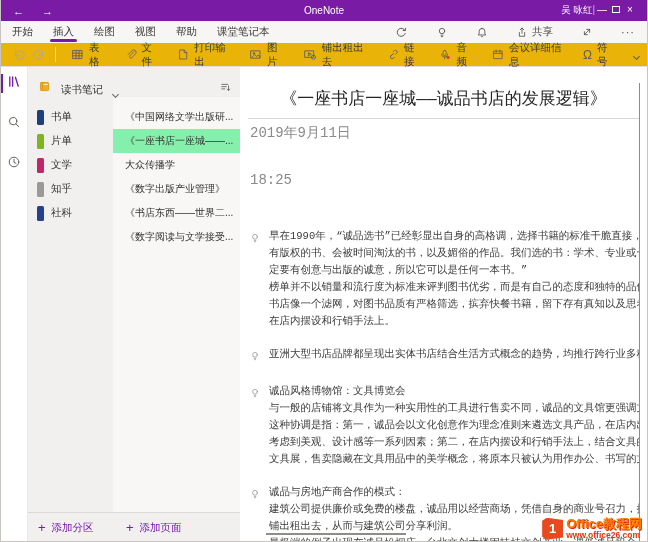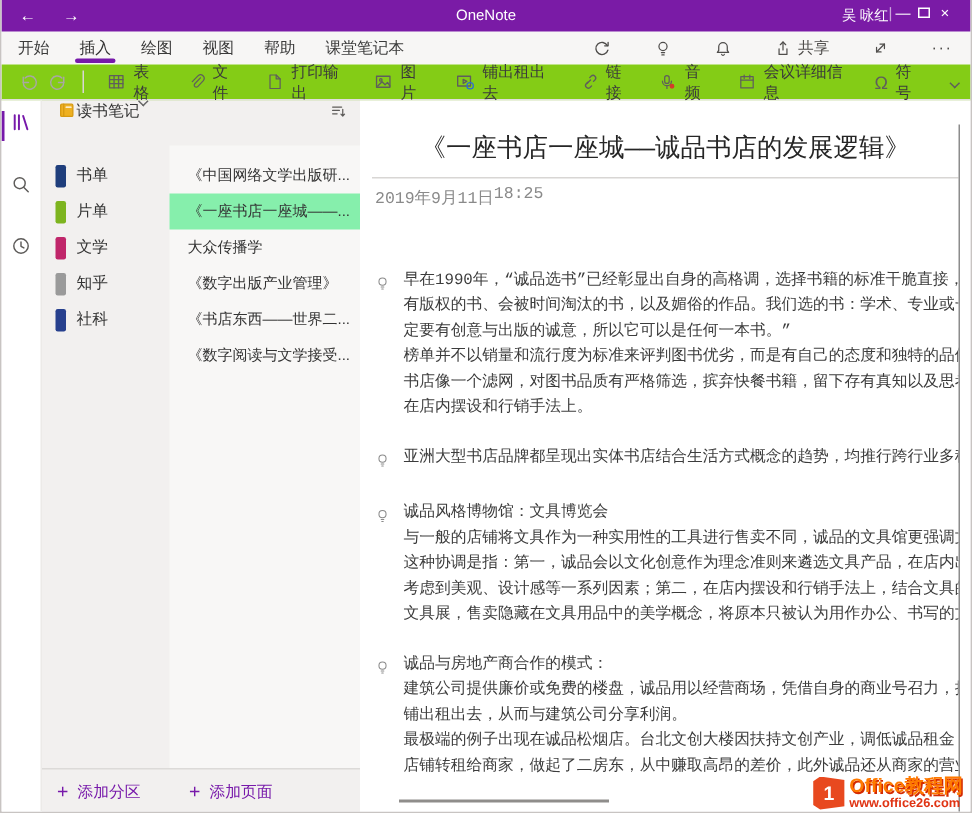--- a/index.html
+++ b/index.html
@@ -26,21 +26,21 @@
   .tab:first-child { margin-left:10px; }
   .tab.selected { color:#2f2f2f; }
   .tab.selected::after { content:""; position:absolute; left:-2px; right:-2px; bottom:1px; height:3px;
                          background:#7719aa; border-radius:2px; }
   .ribbon-right { margin-left:auto; display:flex; align-items:center; gap:28px; padding-right:12px; color:#4f4d4b; }
   .ribbon-right svg { display:block; }
   .share { display:flex; align-items:center; gap:4px; font-size:10.5px; }
   .more-dots { font-size:11px; letter-spacing:1px; color:#4f4d4b; }
 
   
-  .toolbar { height:24px; background:#84cc16; border-bottom:1px solid #e1dedc; display:flex;
+  .toolbar { height:24px; background:#eab308; border-bottom:1px solid #e1dedc; display:flex;
              align-items:center; font-size:10.5px; color:#3b3b3b; padding-left:8px; }
   .tb-icon-btn { width:22px; display:flex; justify-content:center; color:#a9a7a5; }
   .tb-sep { width:1px; height:15px; background:#d9d6d4; margin:0 6px; }
   .tb-item { display:flex; align-items:center; gap:5px; padding:0 9px; height:100%; }
   .tb-item svg { display:block; color:#5f5e5c; }
   .tb-chev { margin-left:2px; padding:0 8px; }
   .chev { width:5px; height:5px; border-right:1.3px solid #5f5e5c; border-bottom:1.3px solid #5f5e5c;
           transform:rotate(45deg); display:inline-block; margin-top:-3px; }
 
   
@@ -48,21 +48,21 @@
 
   
   .rail { width:27px; background:#fff; border-right:1px solid #eceae8; display:flex; flex-direction:column;
           align-items:center; padding-top:7px; gap:22px; }
   .rail-item { position:relative; width:100%; display:flex; justify-content:center; color:#5d5b59; }
   .rail-item.selected { color:#7719aa; }
   .rail-item.selected::before { content:""; position:absolute; left:0; top:0; bottom:0; width:2px; background:#7719aa; }
 
   
   .panel { width:212px; display:flex; flex-direction:column; background:#f2f0ef; }
-  .panel-header { height:30px; display:flex; align-items:flex-start; gap:0; padding:0 8px 0 10px; }
+  .panel-header { height:30px; display:flex; align-items:flex-end; gap:10px; padding:0 8px 0 10px; }
   .nb-label { font-size:10.5px; color:#333; }
   .panel-header .chev { border-color:#666; margin-top:-2px; }
   .sort-icon { margin-left:auto; color:#5d5b59; }
   .panel-body { flex:1; display:flex; }
   .sections-col { width:85px; padding-top:8px; }
   .pages-col { width:127px; background:#f8f7f6; padding-top:8px; }
   .section-row { height:24px; display:flex; align-items:center; gap:7px; padding-left:9px; font-size:10.5px; color:#333; }
   .section-row.selected { background:#e3e1e0; }
   .sec-tab { width:7px; height:15px; border-radius:1.5px; flex:0 0 auto; }
   .page-row { height:24px; display:flex; align-items:center; padding-left:12px; font-size:10px; color:#333;
@@ -72,21 +72,21 @@
   .add-btn { color:#7719aa; font-size:10.5px; display:flex; align-items:center; gap:6px; }
   .add-btn .plus { font-size:13px; font-weight:400; }
   .add-section { width:85px; padding-left:10px; }
   .add-page { padding-left:13px; }
 
   
   .content { flex:1; background:#fff; position:relative; overflow:hidden; }
   .note-inner { margin:0 8px;font-family:Liberation Mono, monospace; }
   .note-title { margin-top:20px; font-size:17px; color:#262626; text-align:center; white-space:nowrap;
                 padding-bottom:8px; border-bottom:1px solid #d8d6d4; }
-  .note-meta { margin-top:5px; display:flex; font-size:11px; color:#8a8a8a; padding-left:2px; }
+  .note-meta { margin-top:5px; display:flex; gap:30px; font-size:14px; color:#8a8a8a; padding-left:2px;flex-direction:column; }
   .note-body { margin-top:40px; padding-left:2px; }
   .body-item { display:flex; margin-bottom:16px; }
   .bullet-col { width:19px; padding-top:3px; color:#8a8a8a; flex:0 0 auto; }
   .lines { flex:1; overflow:hidden; }
   .bline { font-size:10.5px; line-height:17px; color:#3c3c3c; white-space:nowrap; }
   .scroll-edge { position:absolute; top:16px; bottom:0; right:7px; width:1px; background:#8c8c8c; }
   .note-divider { position:absolute; left:26px; top:466px; width:140px; height:2px; background:#8f8d8b; }
 
   
   .watermark { position:absolute; right:5px; bottom:2px; display:flex; align-items:center; gap:3px; }

